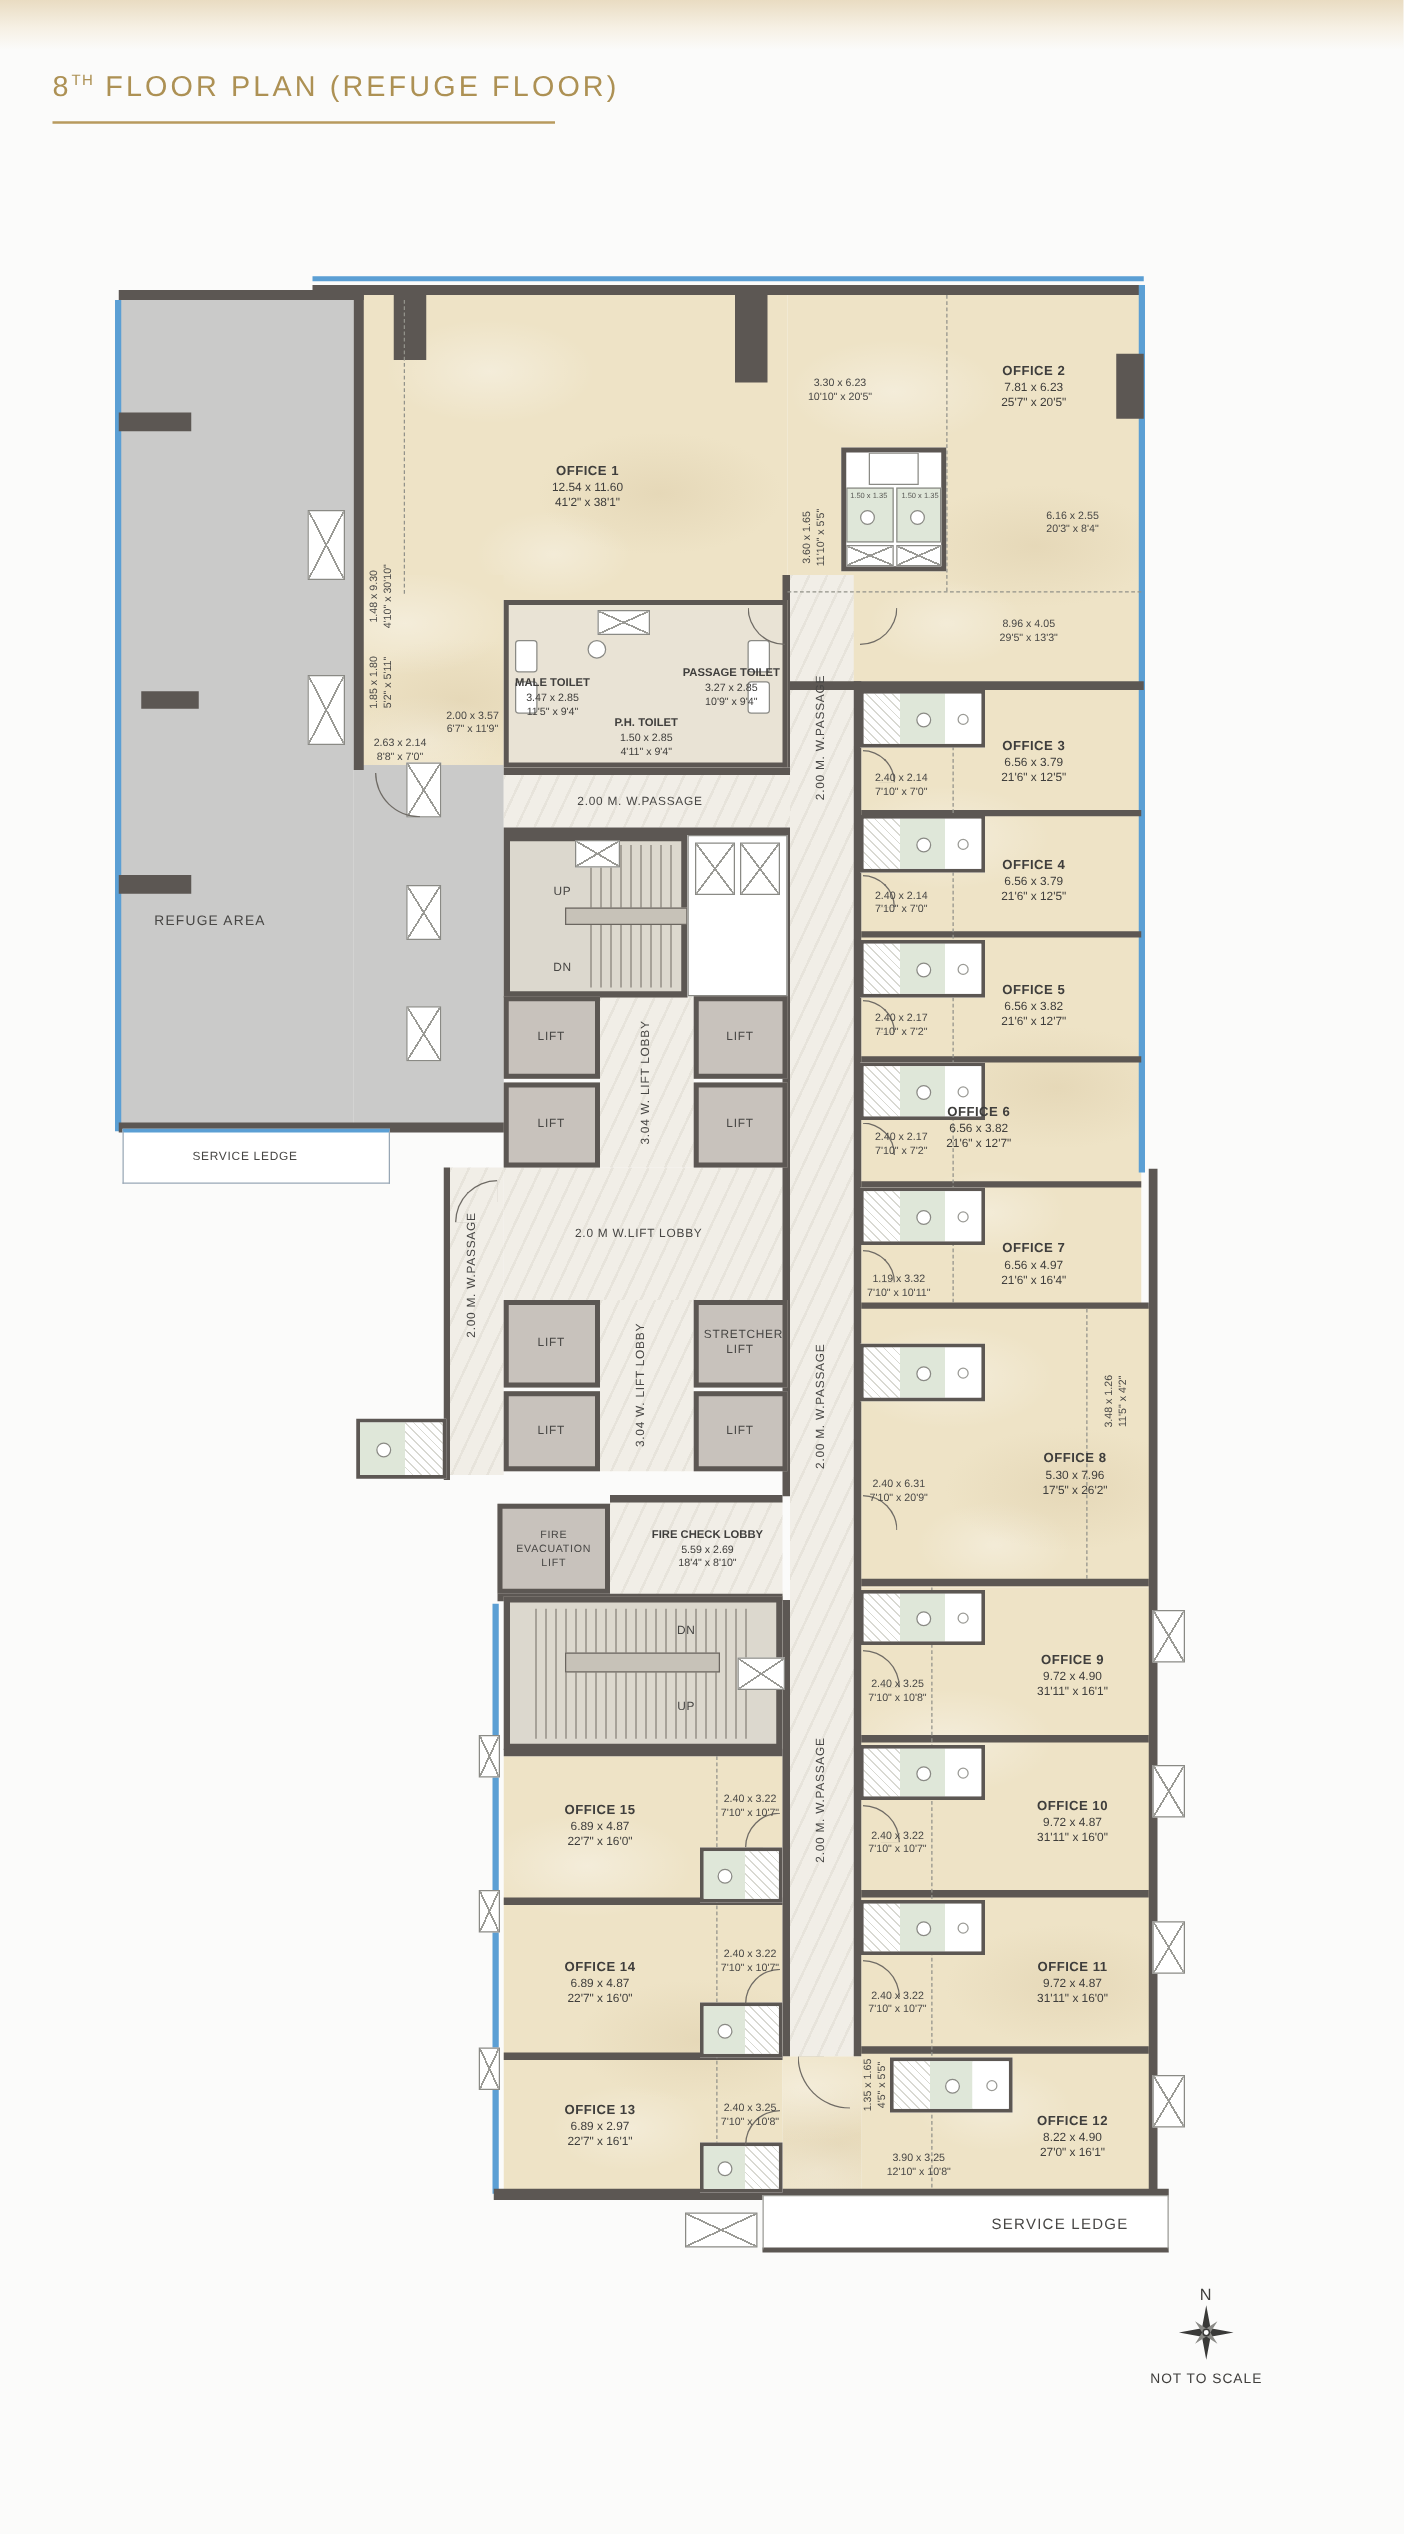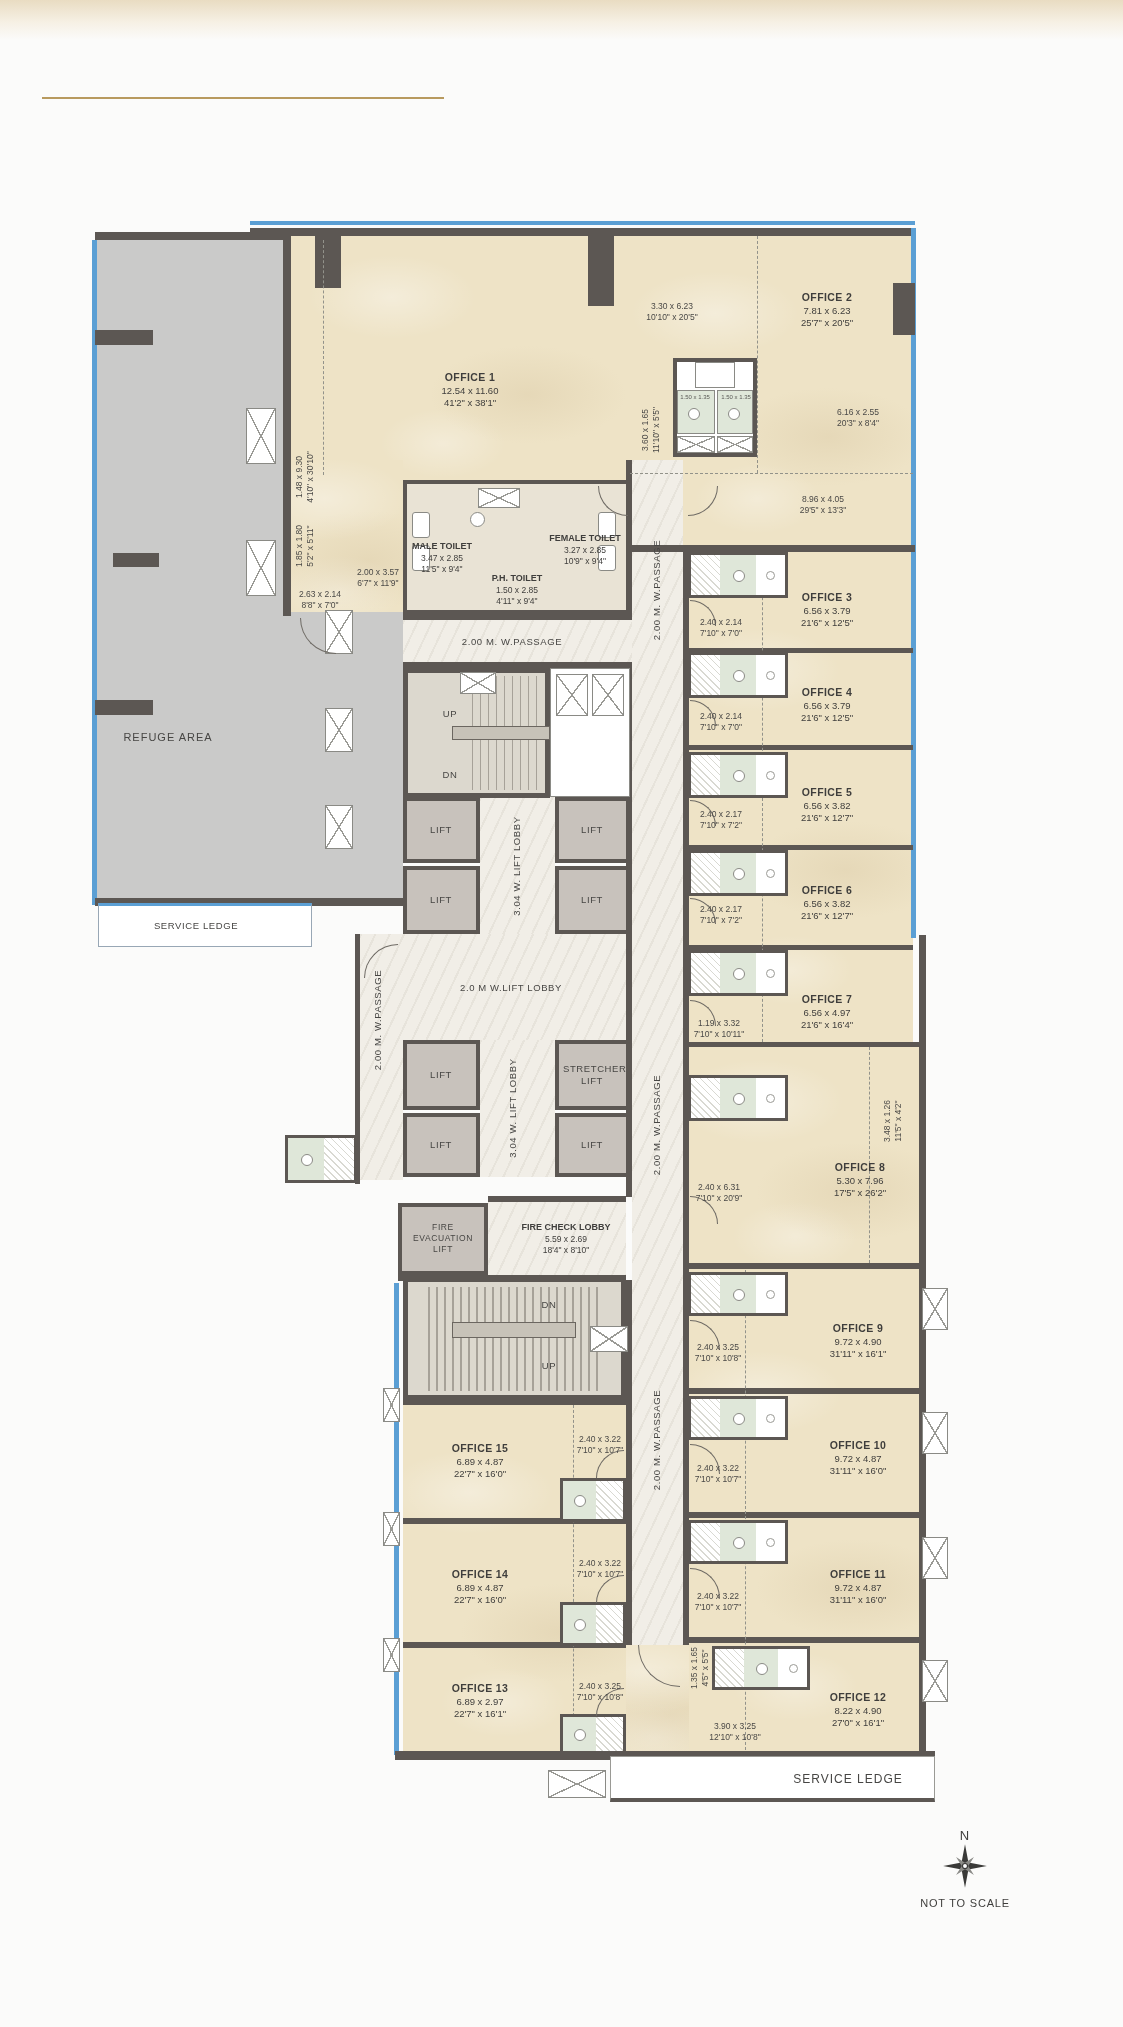--- a/index.html
+++ b/index.html
@@ -62,20 +62,21 @@
     align-items:center;}
   .compass .n{font-size:13px;letter-spacing:1px;}
   .compass .note{font-size:11px;letter-spacing:.8px;margin-top:8px;}
 </style>
 </head>
 <body>
 
 <div class="page">
   <div class="topband"></div>
 
+  <h1 class="title"><span>8</span><sup>TH</sup><span> FLOOR PLAN (REFUGE FLOOR)</span></h1>
   <div class="title-u"></div>
 
   <div class="abs" style="left:0;top:0;width:1123px;height:2027px;">
 
     <div class="abs beige" style="left:290px;top:236px;width:340px;height:244px;"></div>
     <div class="abs beige" style="left:630px;top:236px;width:283px;height:309px;"></div>
     <div class="abs beige" style="left:689px;top:545px;width:224px;height:500px;"></div>
     <div class="abs beige" style="left:689px;top:1045px;width:236px;height:225px;"></div>
     <div class="abs beige" style="left:689px;top:1270px;width:236px;height:490px;"></div>
     <div class="abs beige" style="left:403px;top:1405px;width:223px;height:350px;"></div>
@@ -326,33 +327,33 @@
     <div class="arc aq4" style="left:300px;top:618px;width:36px;height:36px;"></div>
 
     <div class="abs ledge" style="left:98px;top:903px;width:214px;height:44px;"></div>
     <div class="abs ledge2" style="left:610px;top:1756px;width:325px;height:46px;"></div>
 
     <div class="lbl ofc" style="left:470px;top:390px;"><span class="nm">OFFICE 1</span><span>12.54 x 11.60</span><br><span>41'2" x 38'1"</span></div>
     <div class="lbl ofc" style="left:827px;top:310px;text-align:center;"><span class="nm">OFFICE 2</span><span>7.81 x 6.23</span><br><span>25'7" x 20'5"</span></div>
     <div class="lbl ofc" style="left:827px;top:610px;"><span class="nm">OFFICE 3</span><span>6.56 x 3.79</span><br><span>21'6" x 12'5"</span></div>
     <div class="lbl ofc" style="left:827px;top:705px;"><span class="nm">OFFICE 4</span><span>6.56 x 3.79</span><br><span>21'6" x 12'5"</span></div>
     <div class="lbl ofc" style="left:827px;top:805px;"><span class="nm">OFFICE 5</span><span>6.56 x 3.82</span><br><span>21'6" x 12'7"</span></div>
-    <div class="lbl ofc" style="left:827px;top:903px;"><span class="nm">OFFICE 6</span><span>6.56 x 3.82</span><br><span>21'6" x 12'7"</span></div>
+    <div class="lbl ofc" style="left:783px;top:903px;"><span class="nm">OFFICE 6</span><span>6.56 x 3.82</span><br><span>21'6" x 12'7"</span></div>
     <div class="lbl ofc" style="left:827px;top:1012px;"><span class="nm">OFFICE 7</span><span>6.56 x 4.97</span><br><span>21'6" x 16'4"</span></div>
     <div class="lbl ofc" style="left:812px;top:1180px;margin-left:48px;"><span class="nm">OFFICE 8</span><span>5.30 x 7.96</span><br><span>17'5" x 26'2"</span></div>
     <div class="lbl ofc" style="left:858px;top:1341px;"><span class="nm">OFFICE 9</span><span>9.72 x 4.90</span><br><span>31'11" x 16'1"</span></div>
     <div class="lbl ofc" style="left:858px;top:1458px;"><span class="nm">OFFICE 10</span><span>9.72 x 4.87</span><br><span>31'11" x 16'0"</span></div>
     <div class="lbl ofc" style="left:858px;top:1587px;"><span class="nm">OFFICE 11</span><span>9.72 x 4.87</span><br><span>31'11" x 16'0"</span></div>
     <div class="lbl ofc" style="left:858px;top:1710px;"><span class="nm">OFFICE 12</span><span>8.22 x 4.90</span><br><span>27'0" x 16'1"</span></div>
     <div class="lbl ofc" style="left:480px;top:1701px;"><span class="nm">OFFICE 13</span><span>6.89 x 2.97</span><br><span>22'7" x 16'1"</span></div>
     <div class="lbl ofc" style="left:480px;top:1587px;"><span class="nm">OFFICE 14</span><span>6.89 x 4.87</span><br><span>22'7" x 16'0"</span></div>
     <div class="lbl ofc" style="left:480px;top:1461px;"><span class="nm">OFFICE 15</span><span>6.89 x 4.87</span><br><span>22'7" x 16'0"</span></div>
 
     <div class="lbl room" style="left:442px;top:558px;"><span class="nm">MALE TOILET</span><span>3.47 x 2.85</span><br><span>11'5" x 9'4"</span></div>
-    <div class="lbl room" style="left:585px;top:550px;"><span class="nm">FEMALE TOILET</span><span>3.27 x 2.85</span><br><span>10'9" x 9'4"</span></div>
+    <div class="lbl room" style="left:585px;top:550px;"><span class="nm">PASSAGE TOILET</span><span>3.27 x 2.85</span><br><span>10'9" x 9'4"</span></div>
     <div class="lbl room" style="left:517px;top:590px;"><span class="nm">P.H. TOILET</span><span>1.50 x 2.85</span><br><span>4'11" x 9'4"</span></div>
     <div class="lbl tiny" style="left:695px;top:398px;">1.50 x 1.35</div>
     <div class="lbl tiny" style="left:736px;top:398px;">1.50 x 1.35</div>
 
     <div class="lbl dim" style="left:672px;top:312px;"><span>3.30 x 6.23</span><br><span>10'10" x 20'5"</span></div>
     <div class="lbl dim v" style="left:651px;top:430px;"><span>3.60 x 1.65</span><br><span>11'10" x 5'5"</span></div>
     <div class="lbl dim" style="left:858px;top:418px;"><span>6.16 x 2.55</span><br><span>20'3" x 8'4"</span></div>
     <div class="lbl dim" style="left:823px;top:505px;"><span>8.96 x 4.05</span><br><span>29'5" x 13'3"</span></div>
     <div class="lbl dim v" style="left:305px;top:477px;"><span>1.48 x 9.30</span><br><span>4'10" x 30'10"</span></div>
     <div class="lbl dim v" style="left:305px;top:546px;"><span>1.85 x 1.80</span><br><span>5'2" x 5'11"</span></div>

